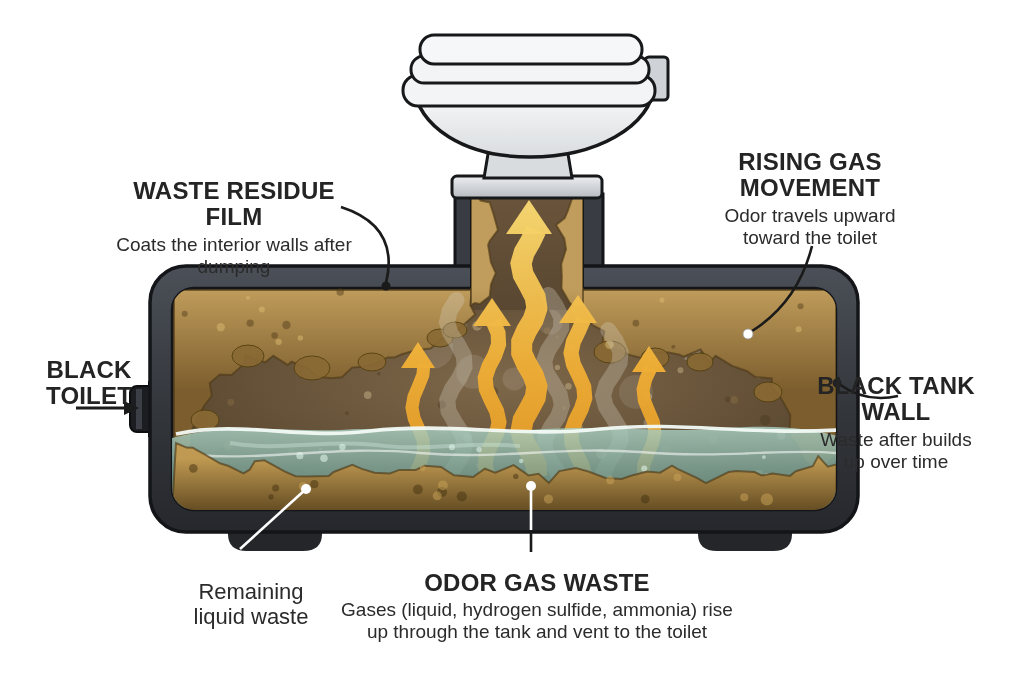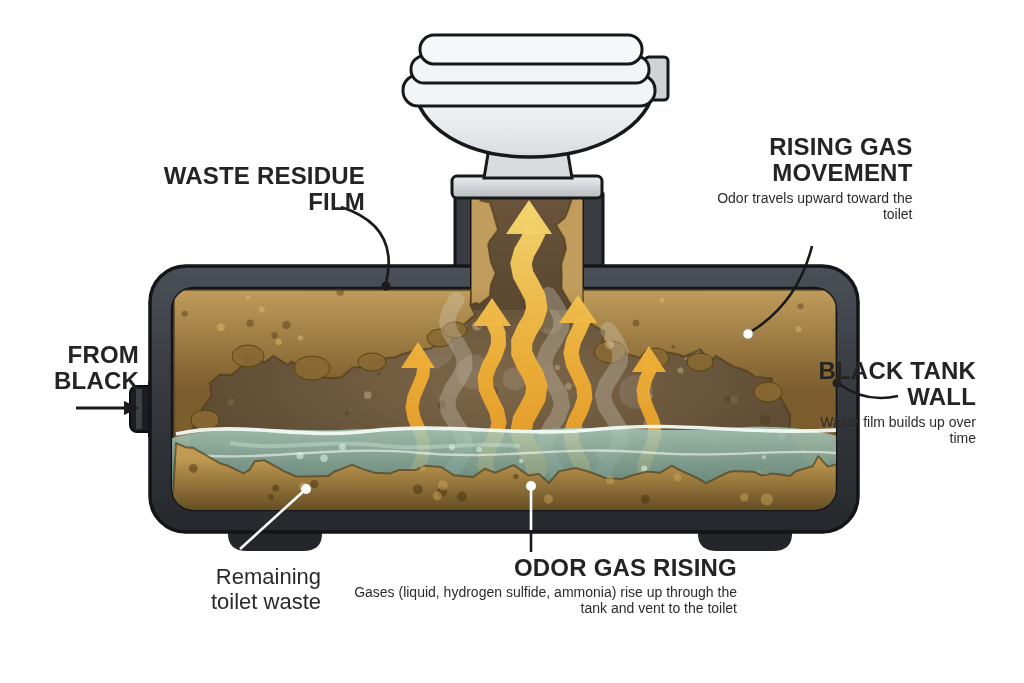--- a/index.html
+++ b/index.html
@@ -1,21 +1,21 @@
 <!DOCTYPE html>
 <html><head>
 <meta charset="utf-8">
 <style>
   html,body{margin:0;padding:0;background:#ffffff;}
   #stage{position:relative;width:1024px;height:683px;background:#ffffff;overflow:hidden;
          font-family:"Liberation Sans",sans-serif;}
   #scene{position:absolute;left:0;top:0;}
-  .lbl{position:absolute;transform:translateX(-50%);text-align:right;color:#242424;}
+  .lbl{position:absolute;transform:translateX(-50%);text-align:center;color:#242424;margin-top:15px;}
   .lbl .t{font-weight:700;font-size:24px;line-height:1.1;letter-spacing:.2px;}
-  .lbl .d{font-size:14px;line-height:1.15;margin-top:3px;color:#2b2b2b;}
+  .lbl .d{font-size:19px;line-height:1.15;margin-top:3px;color:#2b2b2b;}
 </style>
 </head>
 <body>
 
 <div id="stage">
 
   <svg id="scene" width="1024" height="683" viewBox="0 0 1024 683">
     <defs>
       <linearGradient id="gShell" x1="0" y1="266" x2="0" y2="556" gradientUnits="userSpaceOnUse">
         <stop offset="0" stop-color="#4b5058"></stop>
@@ -288,37 +288,38 @@
       <circle cx="306" cy="489" r="5" fill="#ffffff"></circle>
 
       <line x1="531" y1="486" x2="531" y2="530" stroke="#ffffff" stroke-width="2.6"></line>
       <line x1="531" y1="530" x2="531" y2="552" stroke="#1a1a1a" stroke-width="2.6"></line>
       <circle cx="531" cy="486" r="5" fill="#ffffff"></circle>
     </g>
   </svg>
 
   <div class="lbl" style="left:234px;top:163px;width:262px">
     <div class="t">WASTE RESIDUE FILM</div>
+    <div class="d">Coats the interior walls after dumping</div>
   </div>
 
   <div class="lbl" style="left:810px;top:134px;width:205px">
     <div class="t">RISING GAS MOVEMENT</div>
     <div class="d">Odor travels upward toward the toilet</div>
   </div>
 
   <div class="lbl" style="left:89px;top:342px;width:100px">
-    <div class="t">FROM BLACK</div>
+    <div class="t">BLACK TOILET</div>
   </div>
 
   <div class="lbl" style="left:896px;top:358px;width:160px">
     <div class="t">BLACK TANK WALL</div>
-    <div class="d">Waste film builds up over time</div>
+    <div class="d">Waste after builds up over time</div>
   </div>
 
   <div class="lbl" style="left:251px;top:561px;width:140px">
-    <div class="d" style="font-size:22px">Remaining toilet waste</div>
+    <div class="d" style="font-size:22px">Remaining liquid waste</div>
   </div>
 
   <div class="lbl" style="left:537px;top:555px;width:400px">
-    <div class="t">ODOR GAS RISING</div>
+    <div class="t">ODOR GAS WASTE</div>
     <div class="d">Gases (liquid, hydrogen sulfide, ammonia) rise up through the tank and vent to the toilet</div>
   </div>
 </div>
 
 </body></html>

